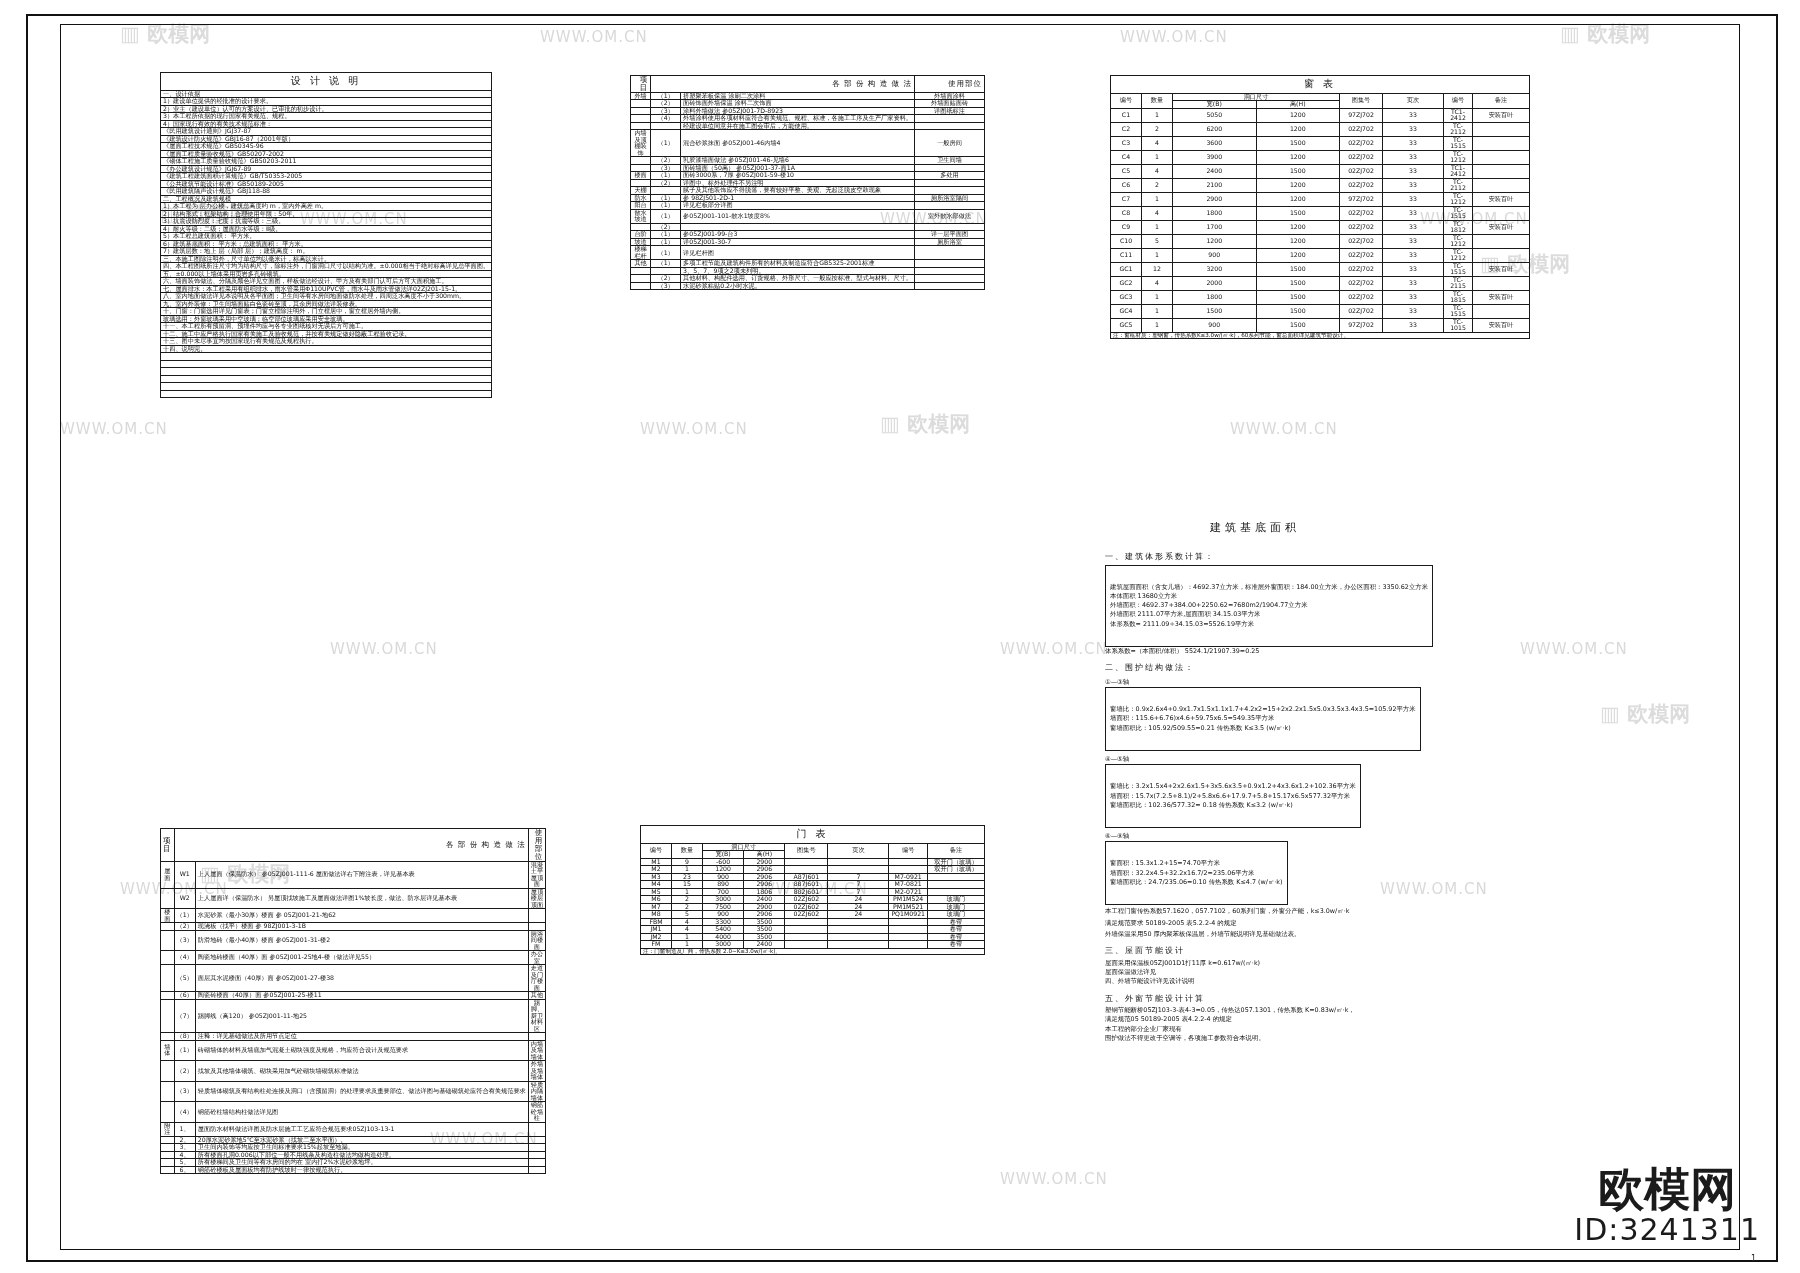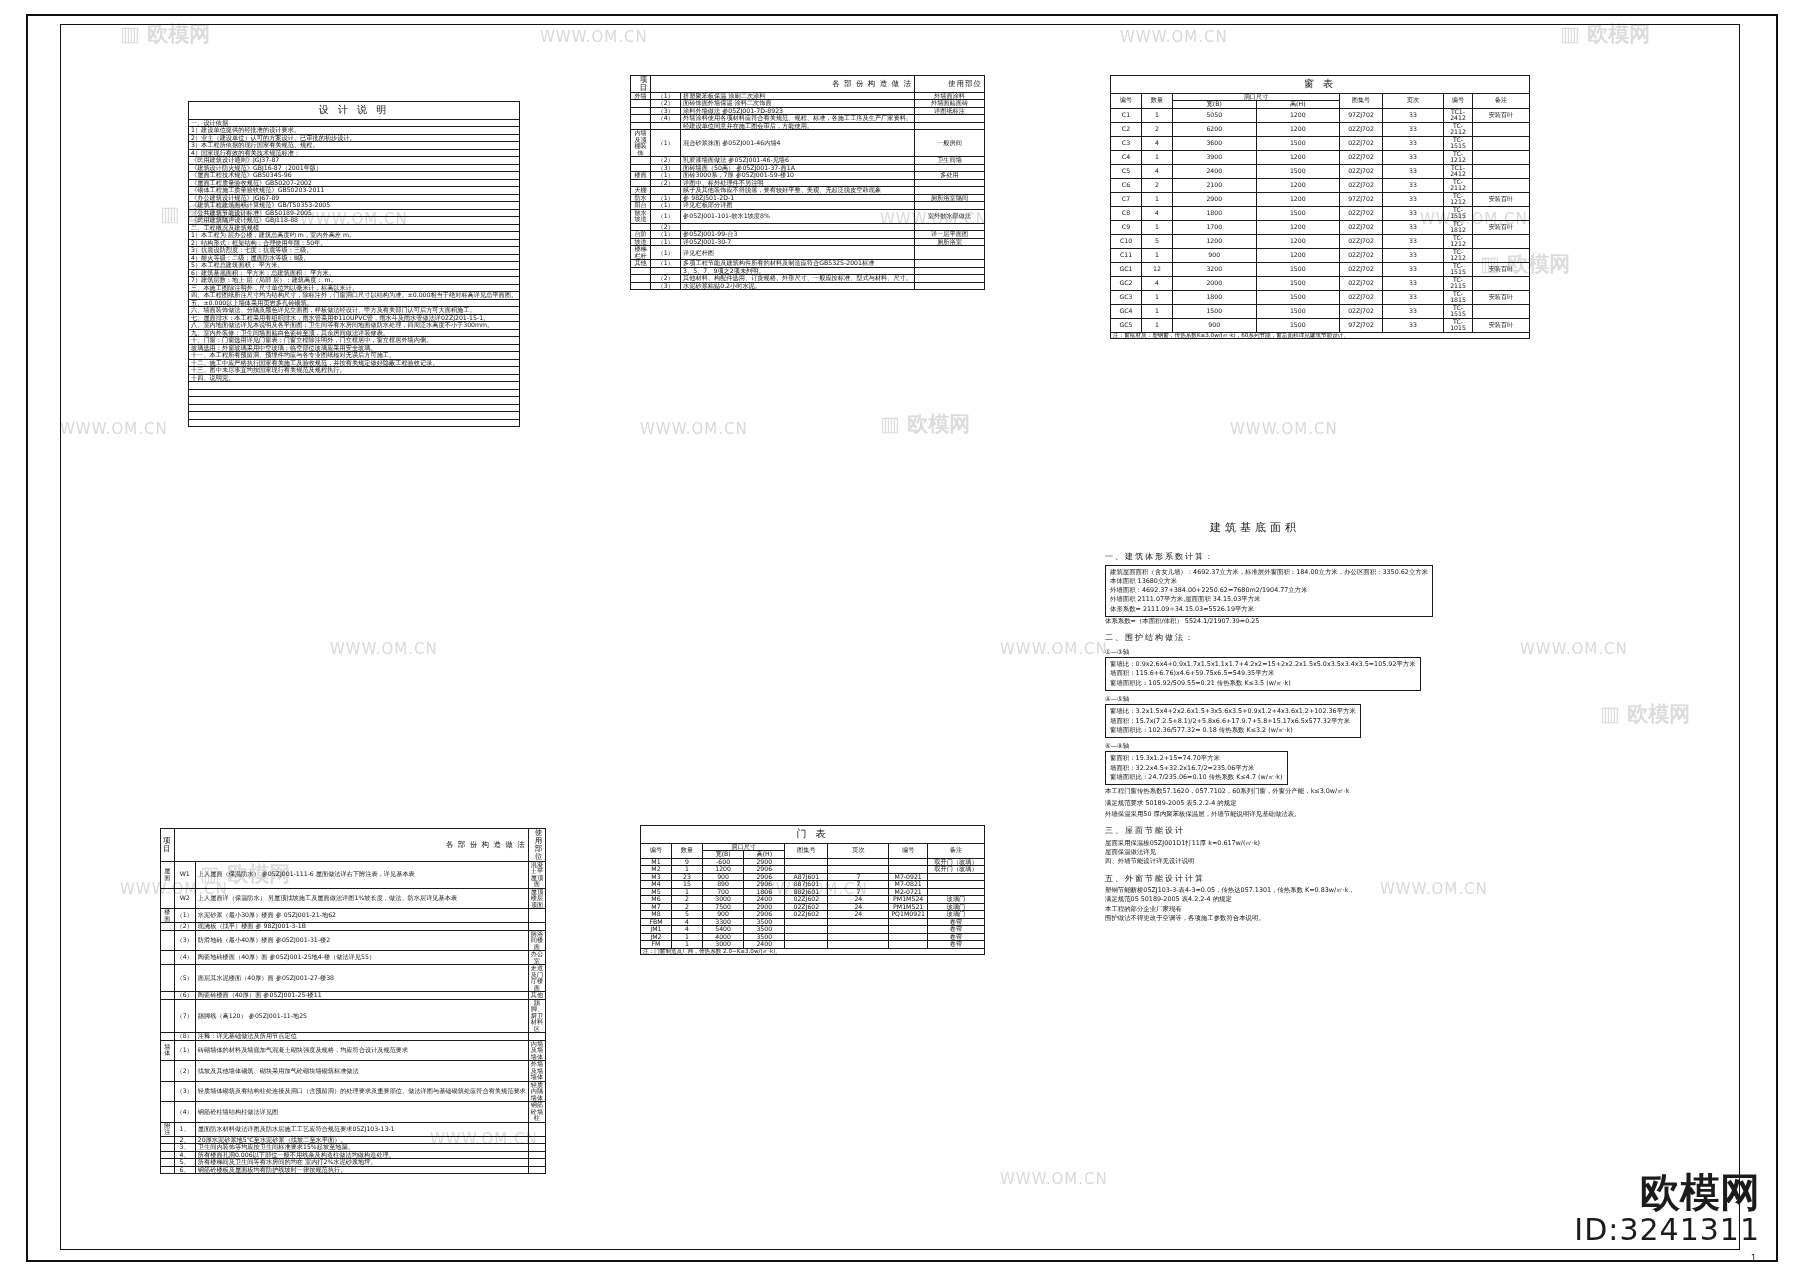--- a/index.html
+++ b/index.html
@@ -15,24 +15,24 @@
   
   .tbl{position:absolute;border-collapse:collapse;background:transparent;}
   .tbl td,.tbl th{border:1px solid #1a1a1a;padding:0 2px;font-size:6.2px;line-height:1.05;color:#111;
     font-family:"DejaVu Sans","Liberation Sans",sans-serif;vertical-align:middle;}
   .tbl .ttl{font-size:10px;letter-spacing:3px;text-align:center;font-weight:normal;padding:3px 0;}
   .tbl .hd{font-size:7.5px;text-align:right;letter-spacing:1px;}
   .c{text-align:center;}
   .l{text-align:left;}
   .blk{position:absolute;font-size:6.4px;line-height:1.45;color:#111;}
   .blk .h{font-size:8px;letter-spacing:2px;}
-  .boxed{border:1px solid #1a1a1a;padding:2px 4px;display:inline-block;}
+  .boxed{border:1px solid #1a1a1a;padding:17px 4px;display:inline-block;}
   .title-mid{position:absolute;font-size:11px;letter-spacing:4px;color:#111;}
   .idbox{position:absolute;right:40px;bottom:26px;text-align:right;color:#1b1b1b;}
-  .idbox .lg{font-size:40px;font-weight:bold;line-height:1;}
+  .idbox .lg{font-size:46px;font-weight:bold;line-height:1;text-align:center;}
   .idbox .id{font-size:30px;font-weight:normal;letter-spacing:1px;}
   .pgnum{position:absolute;right:44px;bottom:10px;font-size:8px;color:#222;}
 </style>
 </head>
 <body>
 
 <div id="sheet">
 
   <div class="wm" style="left:540px;top:28px;">WWW.OM.CN</div>
   <div class="wm" style="left:1120px;top:28px;">WWW.OM.CN</div>
@@ -55,21 +55,21 @@
   <div class="wm-logo" style="left:1560px;top:20px;">▥ 欧模网</div>
   <div class="wm-logo" style="left:160px;top:200px;">▥ 欧模网</div>
   <div class="wm-logo" style="left:1480px;top:250px;">▥ 欧模网</div>
   <div class="wm-logo" style="left:880px;top:410px;">▥ 欧模网</div>
   <div class="wm-logo" style="left:200px;top:860px;">▥ 欧模网</div>
   <div class="wm-logo" style="left:1600px;top:700px;">▥ 欧模网</div>
 
   <div class="frame-outer"></div>
   <div class="frame-inner"></div>
 
-  <table class="tbl" style="left:160px;top:101px;width:325px;margin-left:28px;">
+  <table class="tbl" style="left:160px;top:72px;width:325px;">
     <tbody>
         <tr>
           <td class="ttl">设 计 说 明</td>
         </tr>
     </tbody>
       <tbody id="dn-body">
         <tr>
           <td class="l" style="white-space: nowrap; overflow: hidden;">一、设计依据</td>
         </tr>
         <tr>

